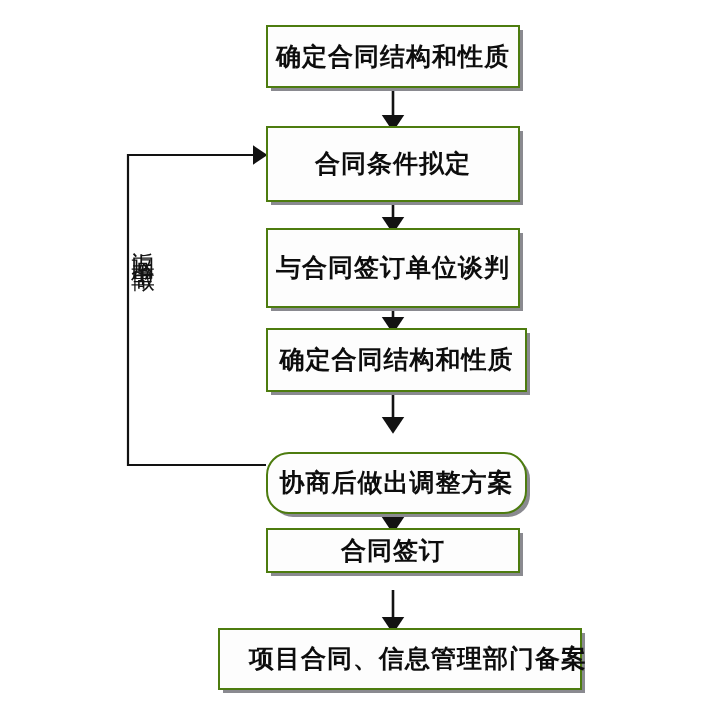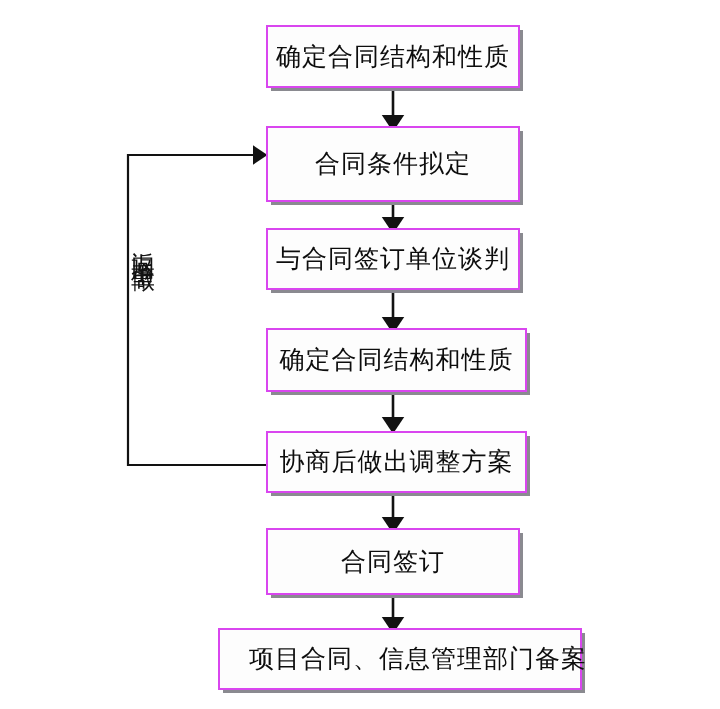--- a/index.html
+++ b/index.html
@@ -15,26 +15,27 @@
     position: relative;
     width: 720px;
     height: 709px;
     background: #ffffff;
     overflow: hidden;
   }
   .node {
     position: absolute;
     box-sizing: border-box;
     background: #fdfdfd;
-    border: 2px solid #d946ef;
+    border: 2px solid #4d7c0f;
     box-shadow: 4px 4px 0 -1px #8a8a90;
     display: flex;
     align-items: center;
     justify-content: center;
     text-align: center;
+    font-weight: bold;
   }
   .node-label {
     font-family: "Liberation Serif", "DejaVu Serif", serif;
     font-size: 25px;
     line-height: 1.1;
     color: #0d0d0d;
     letter-spacing: 1px;
     white-space: nowrap;
   }
   .svg-layer {
@@ -87,33 +88,33 @@
   </svg>
 
   <div class="node" style="left:266px; top:25px; width:254px; height:63px;">
     <span class="node-label">确定合同结构和性质</span>
   </div>
 
   <div class="node" style="left:266px; top:126px; width:254px; height:76px;">
     <span class="node-label">合同条件拟定</span>
   </div>
 
-  <div class="node" style="left:266px; top:228px; width:254px; height:62px;">
+  <div class="node" style="left:266px; top:228px; width:254px; height:80px;">
     <span class="node-label">与合同签订单位谈判</span>
   </div>
 
   <div class="node" style="left:266px; top:328px; width:261px; height:64px;">
     <span class="node-label">确定合同结构和性质</span>
   </div>
 
-  <div class="node" style="left:266px; top:431px; width:261px; height:62px;">
+  <div class="node" style="left:266px; top:452px; width:261px; height:62px;border-radius:23px;">
     <span class="node-label">协商后做出调整方案</span>
   </div>
 
-  <div class="node" style="left:266px; top:528px; width:254px; height:67px;">
+  <div class="node" style="left:266px; top:528px; width:254px; height:45px;">
     <span class="node-label">合同签订</span>
   </div>
 
   <div class="node" style="left:218px; top:628px; width:364px; height:62px;padding-left:36px;">
     <span class="node-label">项目合同、信息管理部门备案</span>
   </div>
 
   <div class="vlabel" style="left:127px; top:232px;">返回重做</div>
 
 </div>

